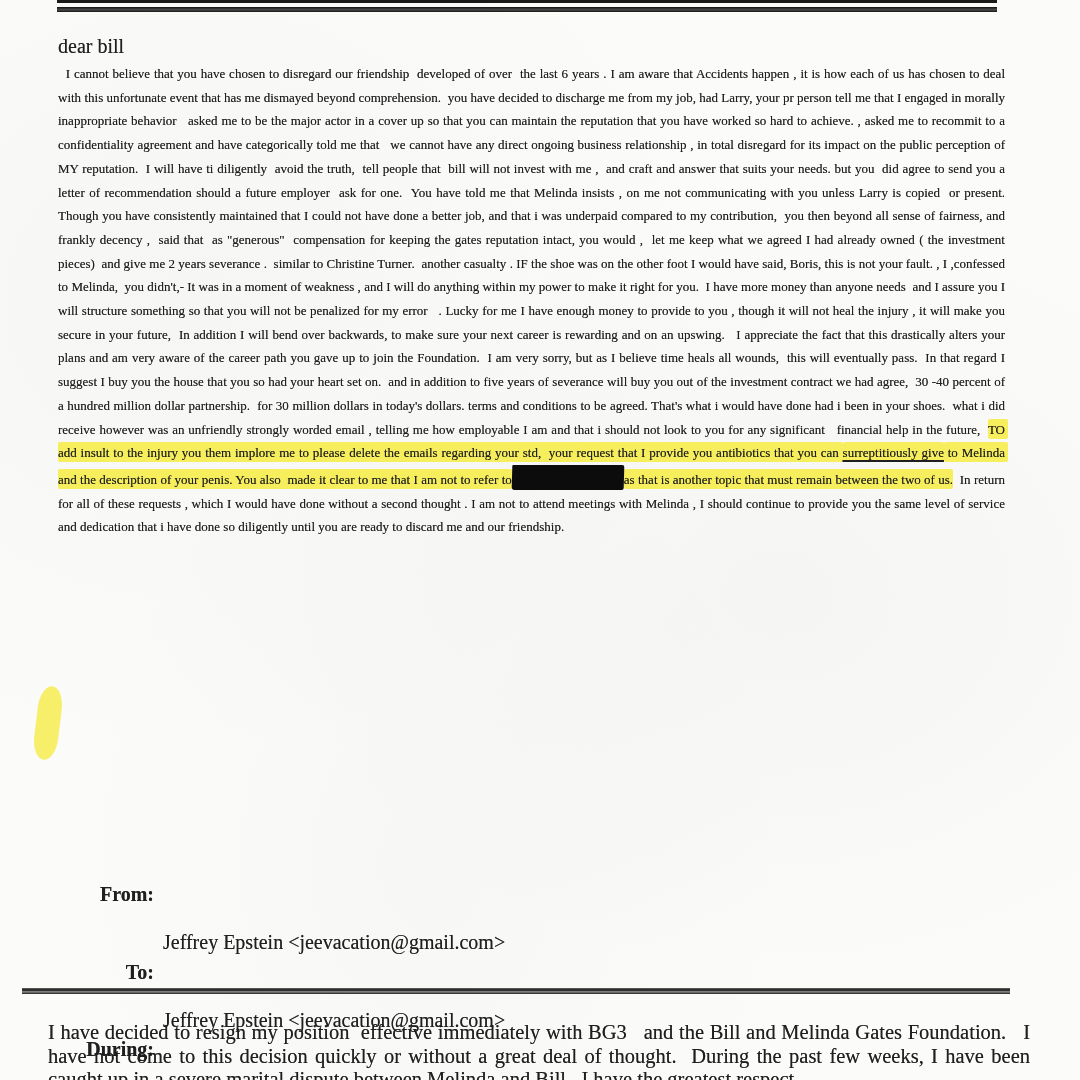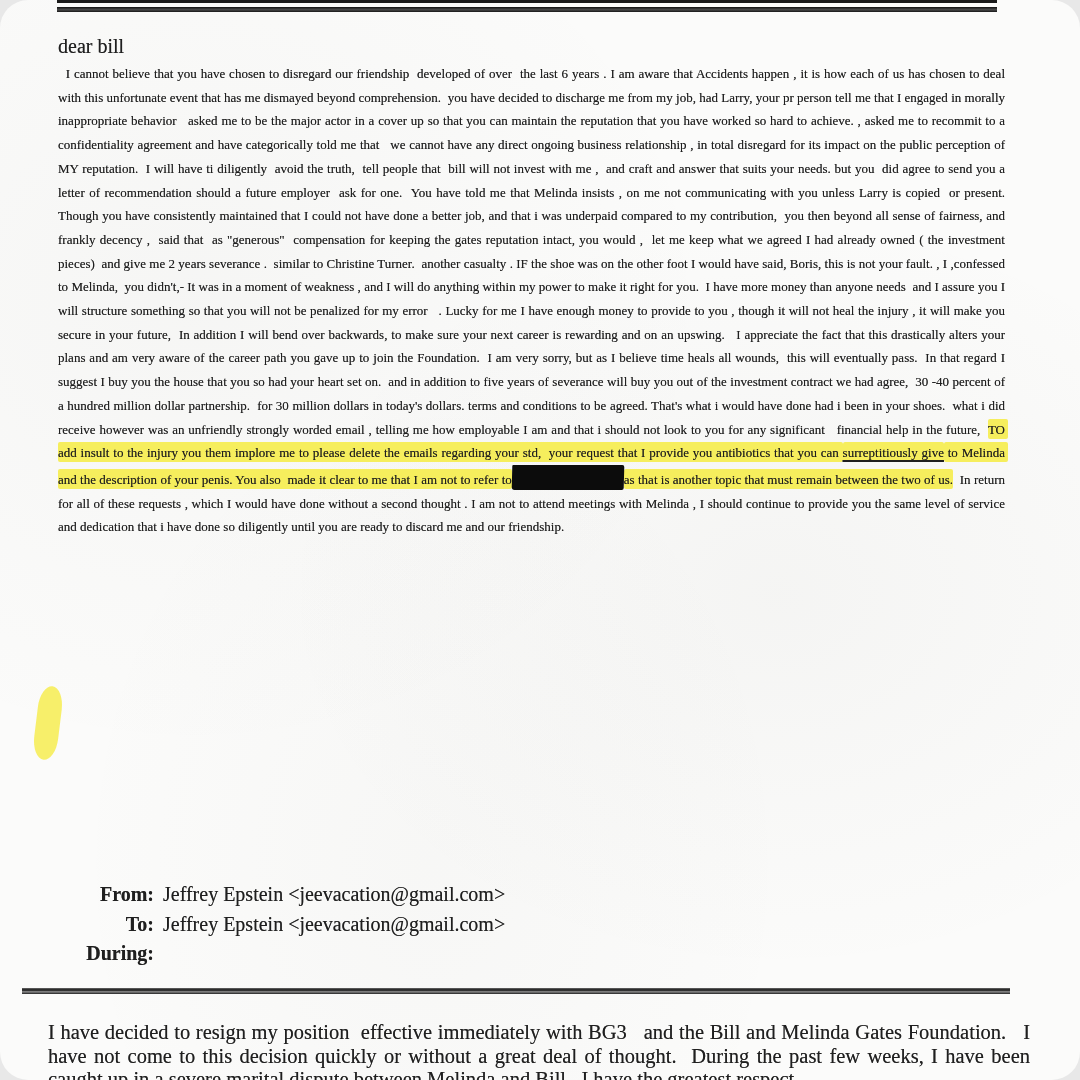--- a/index.html
+++ b/index.html
@@ -6,21 +6,20 @@
   .page {
     position:relative; width:1080px; height:1080px; overflow:hidden;
     background-color:#fbfbfa;
     background-image:
       radial-gradient(ellipse at 18% 28%, rgba(80,80,70,0.03), transparent 42%),
       radial-gradient(ellipse at 72% 55%, rgba(70,70,60,0.035), transparent 46%),
       radial-gradient(ellipse at 40% 80%, rgba(80,80,70,0.025), transparent 40%);
     font-family:"Liberation Serif","DejaVu Serif",serif;
     color:var(--ink,#1f1f1f);
     text-shadow:0 0 0.6px rgba(25,25,25,0.6);
-    border-radius:28px;
   }
   .top-rule-a { position:absolute; left:57px; top:0; width:940px; height:3px; background:#1a1a1a; }
   .top-rule-b { position:absolute; left:57px; top:7px; width:940px; height:5px;
     background:linear-gradient(#0f0f0f, #4a4a4a 55%, #161616); }
   .content { position:absolute; left:58px; top:34px; width:947px; z-index:2; }
   .salutation { margin:0 0 4px 0; font-size:20px; line-height:24px; }
   .body-text { margin:0; font-size:13px; line-height:23.7px; text-align:justify; white-space:pre-wrap; }
   mark {
     background:var(--highlight,#f6ee5d);
     color:inherit; padding:3px 0 2px 0;
@@ -35,21 +34,21 @@
     transform:skewX(-1.5deg);
   }
   .swash {
     position:absolute; left:36px; top:686px; width:24px; height:74px; z-index:1;
     background:var(--highlight,#f6ee5d);
     border-radius:14px / 26px; transform:rotate(7deg); opacity:0.92;
   }
   .headers { position:absolute; left:40px; top:880px; font-size:20px; z-index:2; }
   .hrow { display:flex; line-height:29.5px; }
   .hlabel { width:114px; text-align:right; font-weight:bold; padding-right:9px; flex:none; }
-  .hvalue { white-space:pre; }
+  .hvalue { white-space:pre;margin-top:48px; }
   .separator { position:absolute; left:22px; top:988px; width:988px; height:6px; z-index:2;
     background:linear-gradient(#6a6a6a, #141414 35%, #8d8d8d 62%, #202020); }
   .footer { position:absolute; left:48px; top:1021px; width:982px; z-index:2; }
   .footer p { margin:0; font-size:20.5px; line-height:23.5px; text-align:justify; white-space:pre-wrap; }
 </style>
 </head>
 <body>
 
 <div class="page">
 

